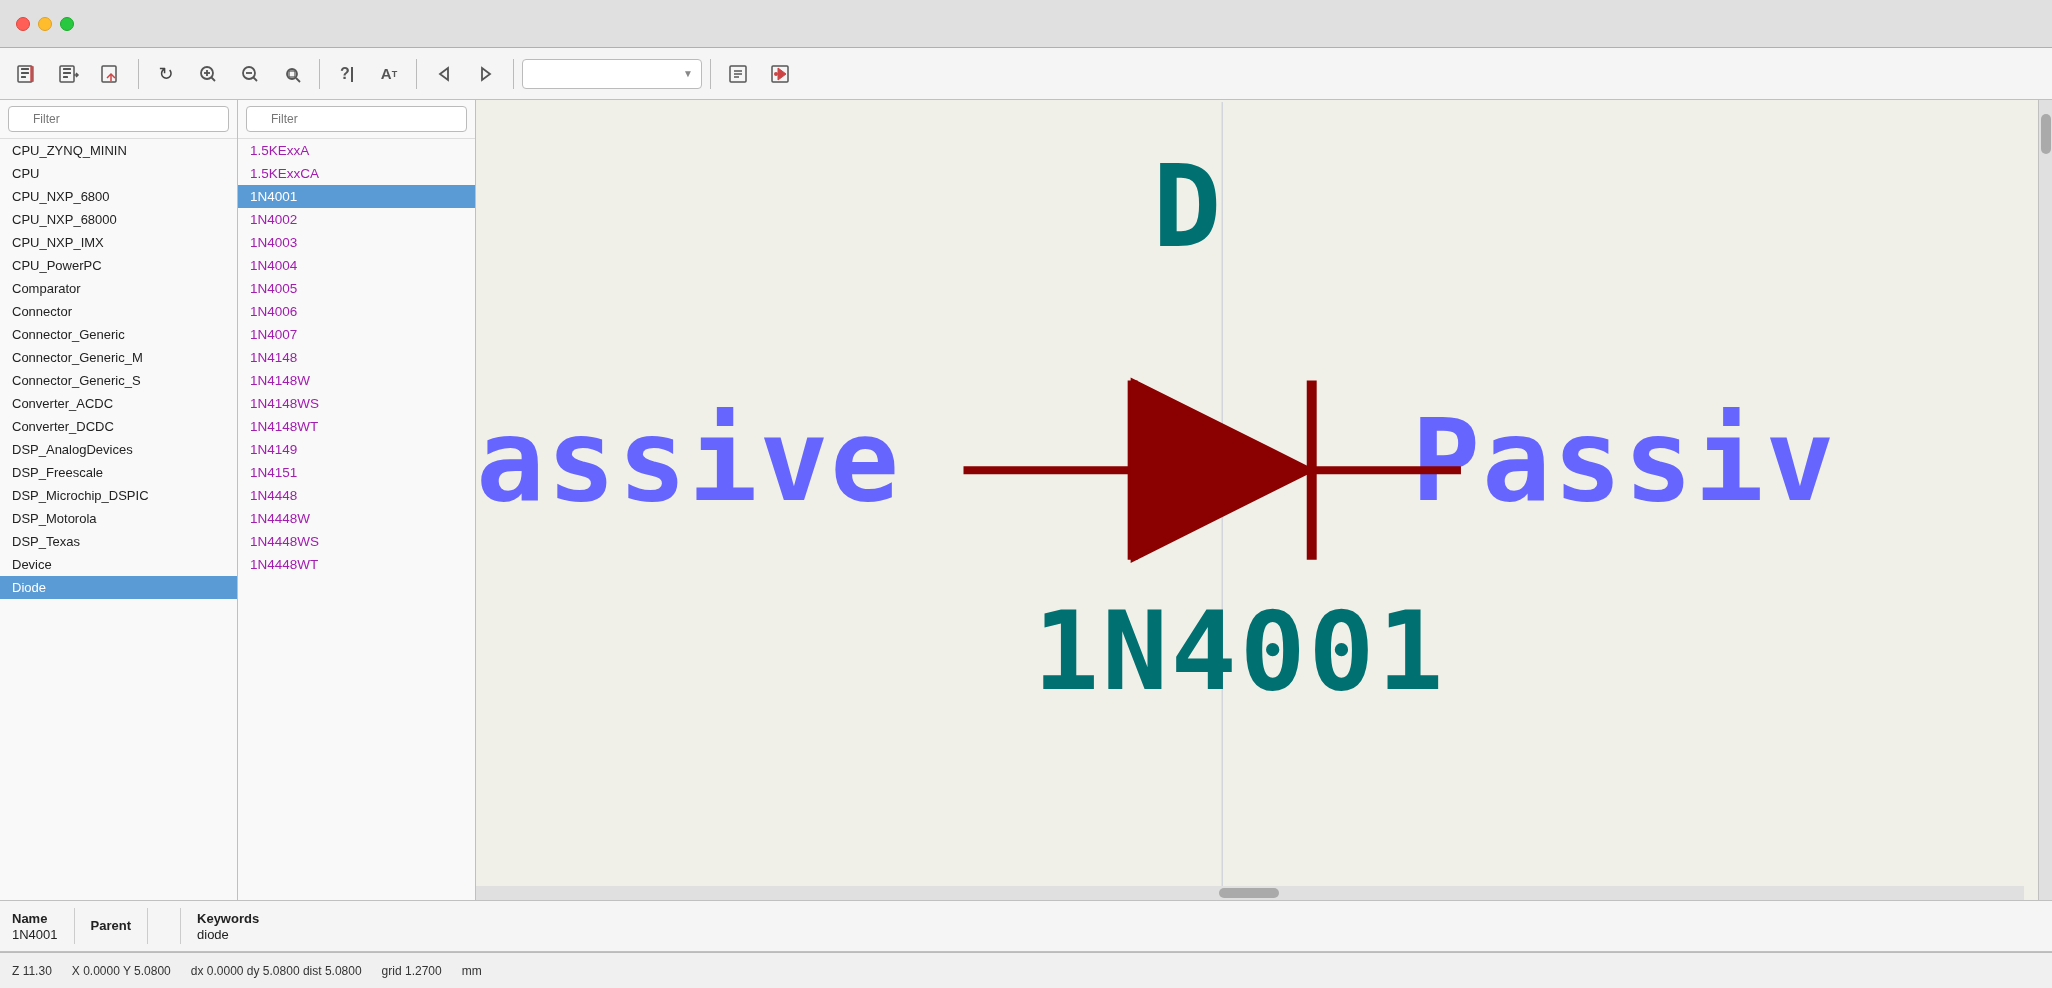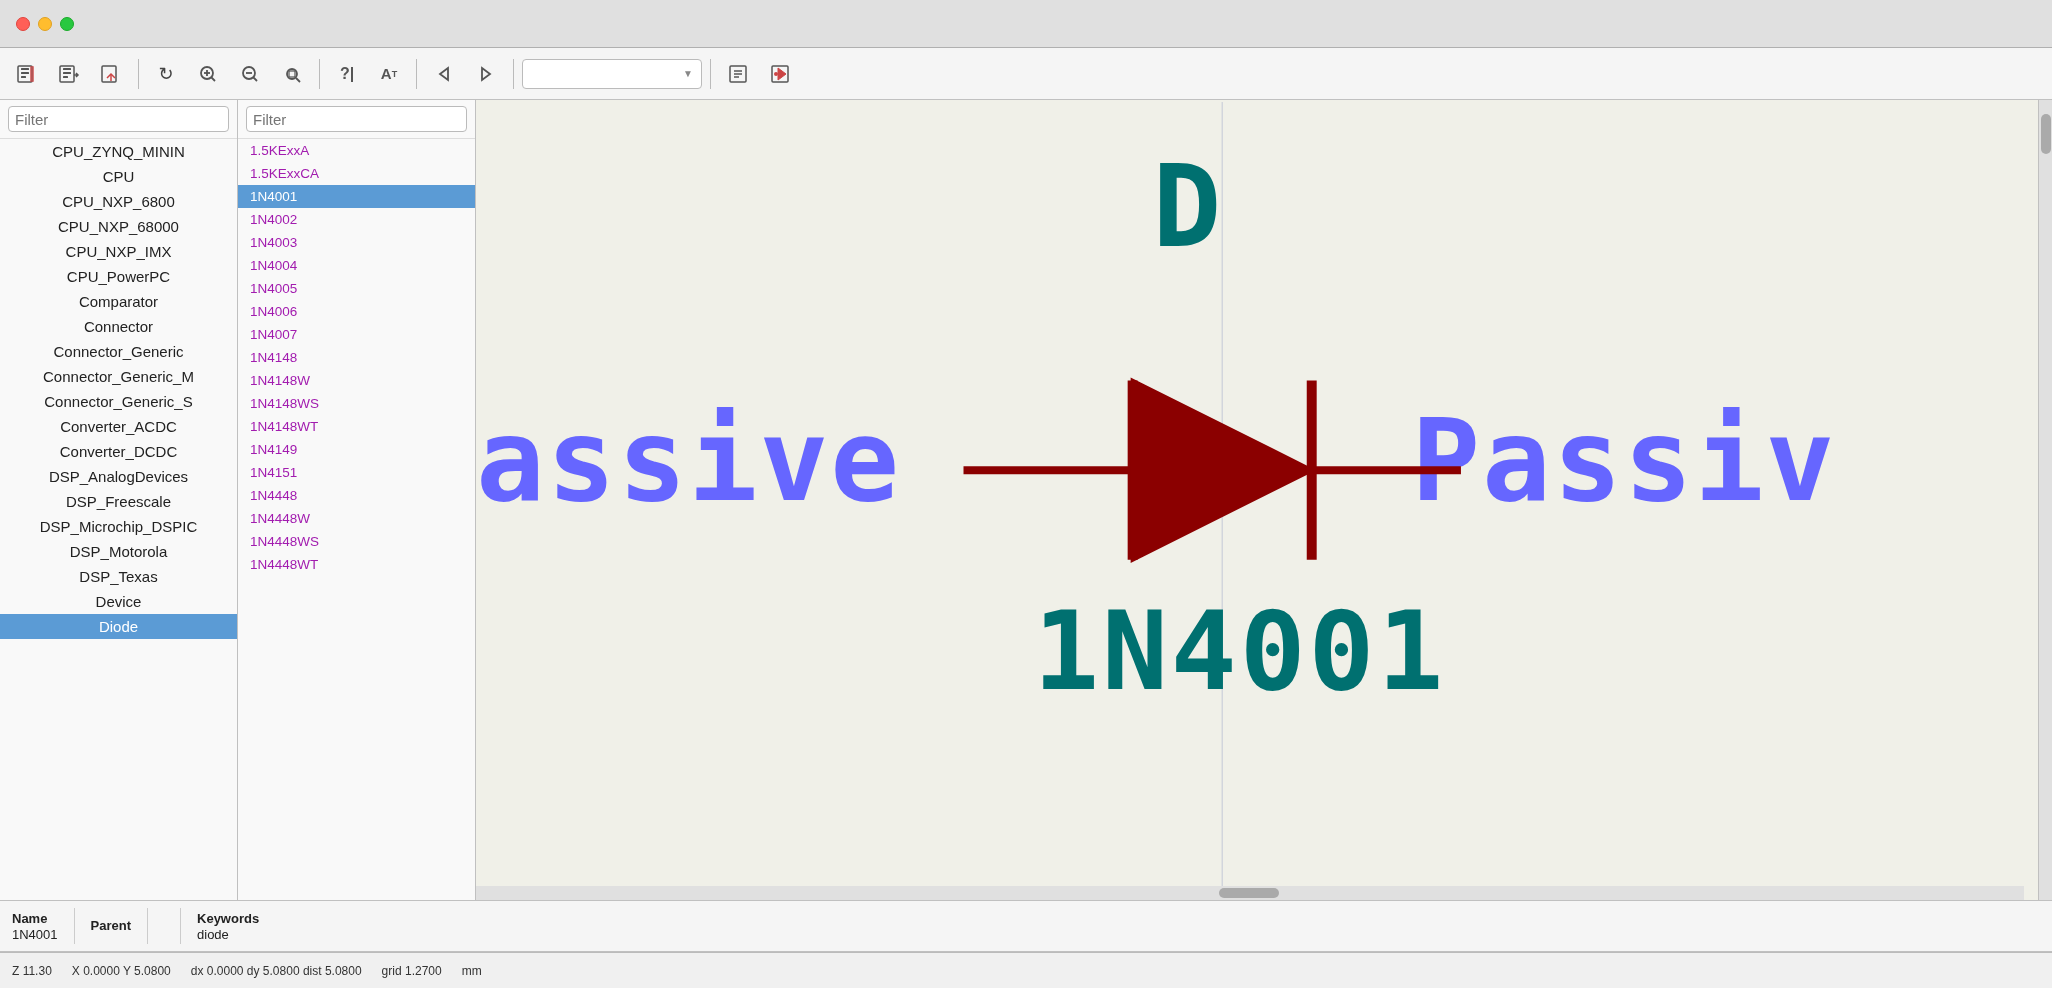--- a/index.html
+++ b/index.html
@@ -56,33 +56,33 @@
       border-right: 1px solid #c0c0c0;
       display: flex; flex-direction: column;
     }
     #lib-filter {
       padding: 6px 8px;
       border-bottom: 1px solid #ddd;
     }
     .filter-input {
       width: 100%; height: 26px;
       border: 1px solid #bbb; border-radius: 4px;
-      padding: 0 8px 0 6px;
-      font-size: 15px; background: white;
+      padding: 0 8px 0 24px;
+      font-size: 12px; background: white;
       position: relative;
     }
     .filter-wrap { position: relative; }
     .filter-icon {
       position: absolute; left: 6px; top: 50%; transform: translateY(-50%);
       font-size: 12px; color: #888; pointer-events: none;
     }
     #lib-list { flex: 1; overflow-y: auto; }
     .lib-item {
-      padding: 4px 12px; font-size: 15px; color: #222;
-      cursor: pointer; white-space: nowrap; text-align: center;
+      padding: 4px 12px; font-size: 13px; color: #222;
+      cursor: pointer; white-space: nowrap;
     }
     .lib-item.selected { background: #5b9bd5; color: white; }
 
     
     #sym-panel {
       width: 238px; min-width: 238px;
       background: #f9f9f9;
       border-right: 1px solid #c0c0c0;
       display: flex; flex-direction: column;
     }

